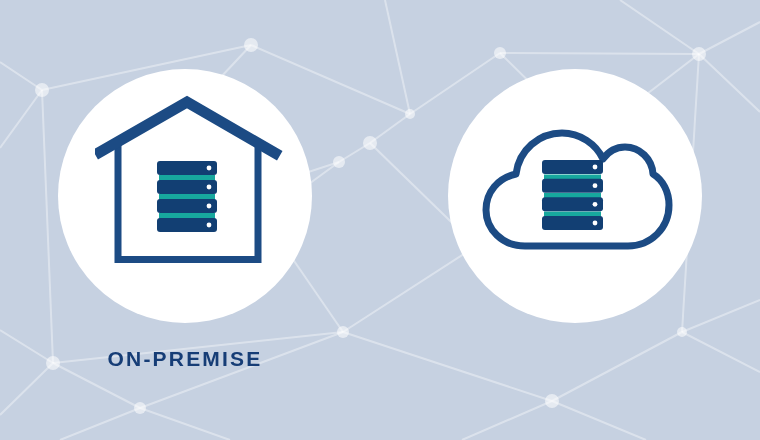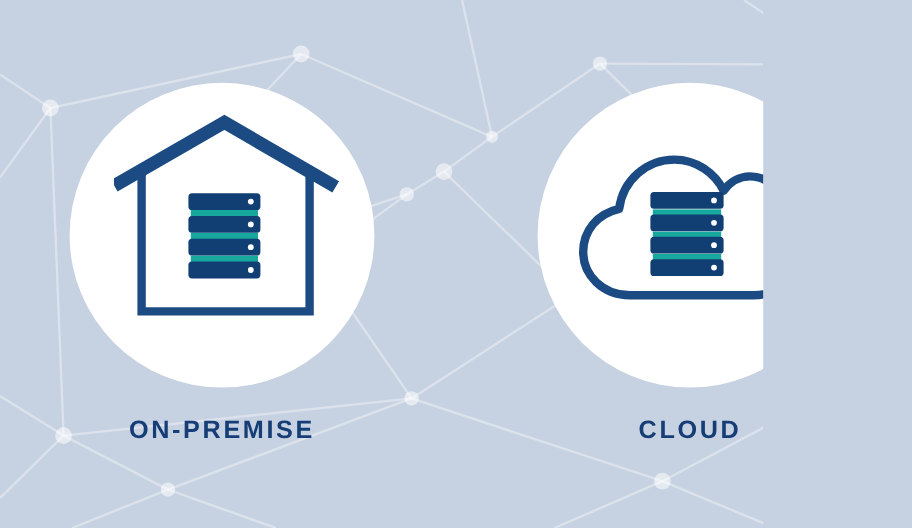--- a/index.html
+++ b/index.html
@@ -6,21 +6,21 @@
     --bg:#c6d1e1;
     --navy:#1c4b84;
     --slab:#123f73;
     --teal:#17a89e;
     --text:#163d76;
     --circle:#ffffff;
   }
   *{margin:0;padding:0;box-sizing:border-box;}
   html,body{width:760px;height:440px;overflow:hidden;}
   body{font-family:"Liberation Sans",sans-serif;background:var(--bg);}
-  .stage{position:relative;width:636px;height:440px;background:var(--bg);overflow:hidden;padding-left:32px;}
+  .stage{position:relative;width:760px;height:440px;background:var(--bg);overflow:hidden;padding-left:32px;}
   .net{position:absolute;left:0;top:0;z-index:0;}
   .net line{stroke:rgba(255,255,255,0.38);stroke-width:2;}
   .net circle{fill:rgba(255,255,255,0.55);}
   .bubble{position:absolute;top:69px;width:254px;height:254px;border-radius:50%;
           background:var(--circle);z-index:1;}
   .bubble.left{left:58px;}
   .bubble.right{left:448px;}
   .icon{position:absolute;z-index:2;}
   .icon.house{left:95px;top:95px;}
   .icon.cloud{left:473px;top:115px;}
@@ -132,15 +132,14 @@
       <rect x="69" y="45" width="61" height="14" rx="3" fill="var(--slab)"></rect>
       <rect x="69" y="63.7" width="61" height="14" rx="3" fill="var(--slab)"></rect>
       <rect x="69" y="82.3" width="61" height="14" rx="3" fill="var(--slab)"></rect>
       <rect x="69" y="101" width="61" height="14" rx="3" fill="var(--slab)"></rect>
       <circle cx="122" cy="52" r="2.4" fill="#fff"></circle>
       <circle cx="122" cy="70.7" r="2.4" fill="#fff"></circle>
       <circle cx="122" cy="89.3" r="2.4" fill="#fff"></circle>
       <circle cx="122" cy="108" r="2.4" fill="#fff"></circle>
     </g>
   </svg>
-  <div class="caption right">CLOUD</div>
 
 </div>
 
 </body></html>

